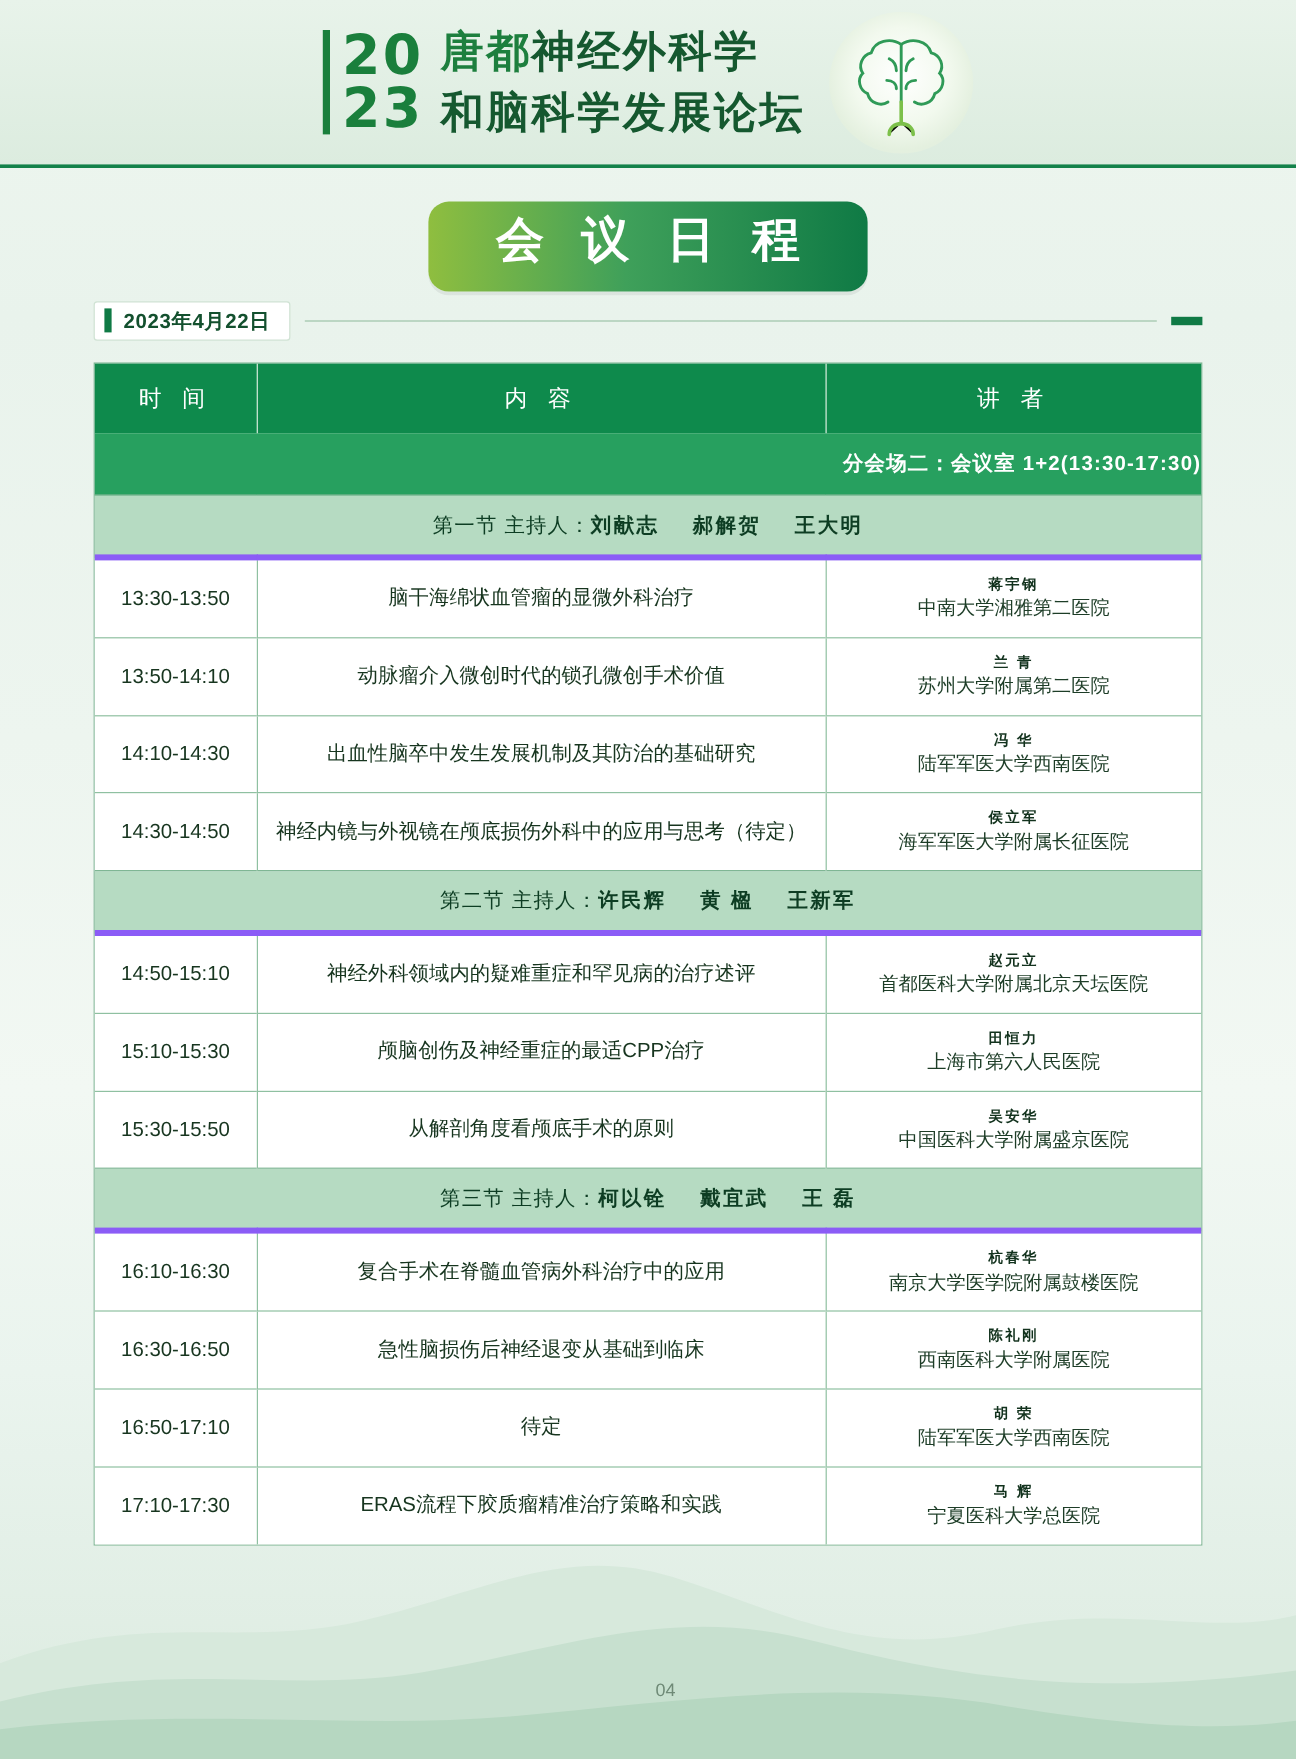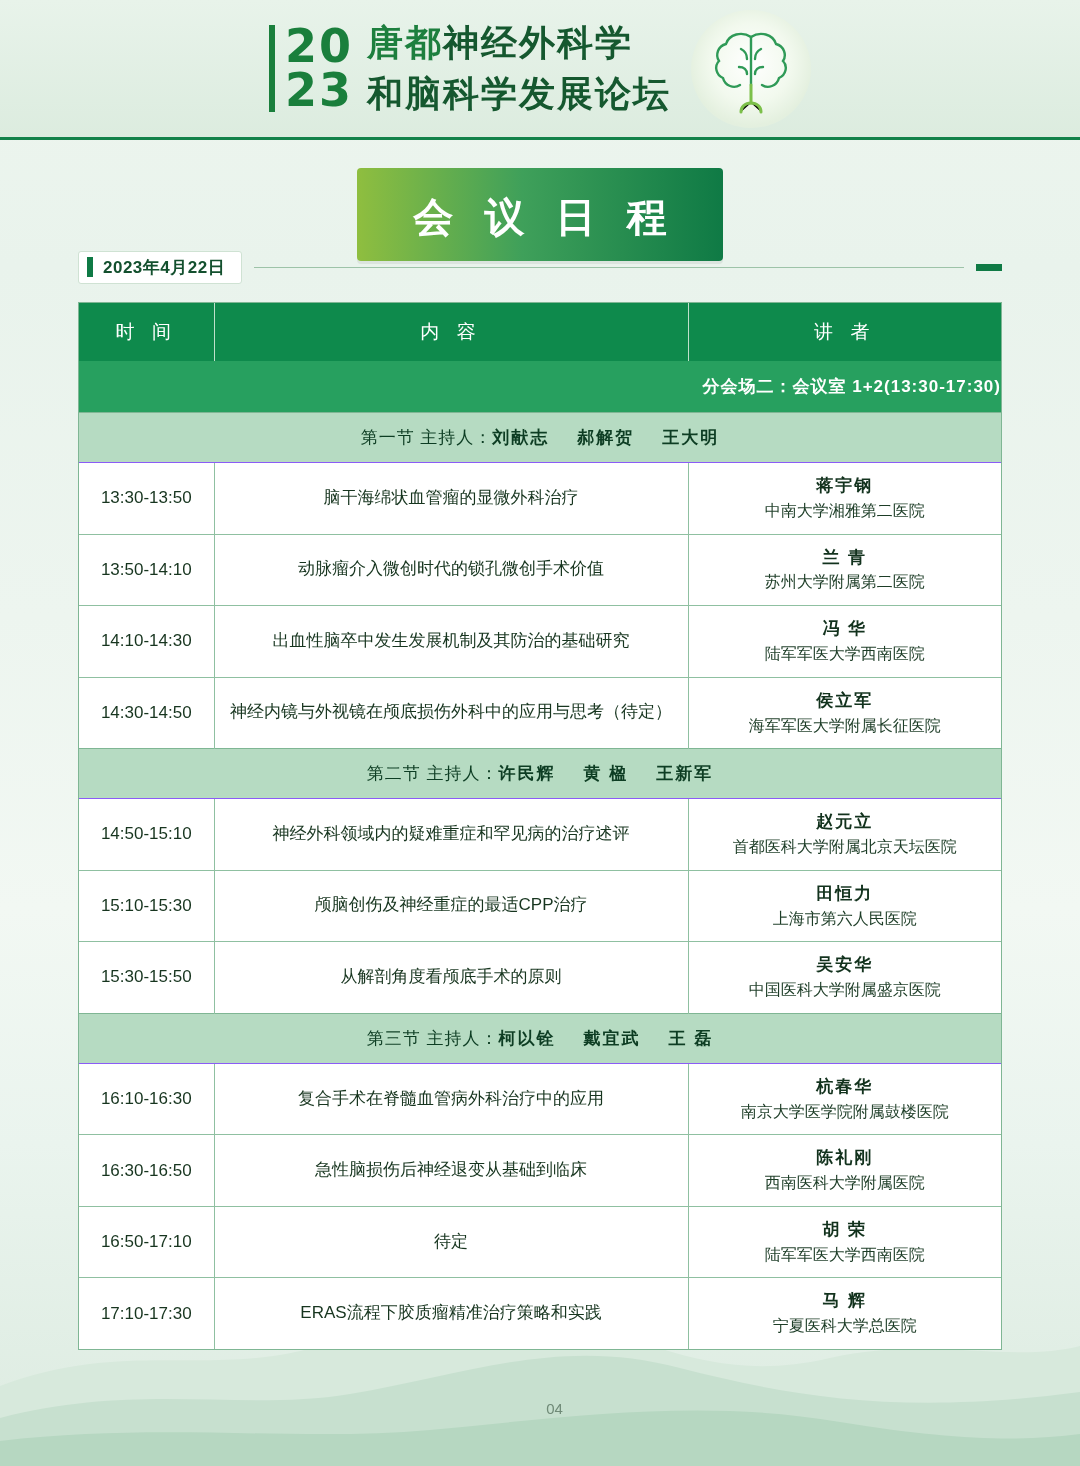--- a/index.html
+++ b/index.html
@@ -91,22 +91,22 @@
     left: 0; right: 0;
     display: flex;
     justify-content: center;
   }
   .title-chip {
     background: linear-gradient(90deg,#8fbe3f 0%, #3fa05a 45%, #0f7a45 100%);
     color: #ffffff;
     font-size: 40px;
     font-weight: bold;
     letter-spacing: 10px;
-    padding: 22px 46px 16px 56px;
-    border-radius: 4px;
+    padding: 4px 46px 16px 56px;
+    border-radius: 17px;
     box-shadow: 0 3px 0 rgba(0,0,0,0.06);
     font-family: "Liberation Sans", sans-serif;
   }
 
   
   .date-row {
     position: absolute;
     top: 252px;
     left: 78px;
     right: 78px;
@@ -186,21 +186,21 @@
     letter-spacing: 1px;
   }
   tr.session td {
     background: #b6dbc2;
     color: #0d3d23;
     font-size: 17px;
     text-align: center;
     padding: 13px 0;
     letter-spacing: 1px;
     border-top: 1px solid #7fb694;
-    border-bottom: 1px solid #8b5cf6;
+    border-bottom: 5px solid #8b5cf6;
   }
   tr.session .chair-label { font-weight: normal; }
   tr.session .chair-name { font-weight: bold; letter-spacing: 2px; }
   tr.session .chair-gap { display: inline-block; width: 28px; }
 
   tbody tr.item td {
     border-top: 1px solid #8fc0a1;
     border-right: 1px solid #8fc0a1;
     padding: 12px 6px;
     background: #ffffff;
@@ -217,21 +217,21 @@
     text-align: center;
     font-size: 17px;
     color: #17351f;
     line-height: 1.35;
   }
   td.speaker {
     text-align: center;
     line-height: 1.35;
   }
   .sp-name {
-    font-size: 17px;
+    font-size: 12px;
     font-weight: bold;
     color: #12321d;
     letter-spacing: 2px;
     display: block;
   }
   .sp-org {
     font-size: 16px;
     color: #1d3d27;
     display: block;
     margin-top: 2px;

